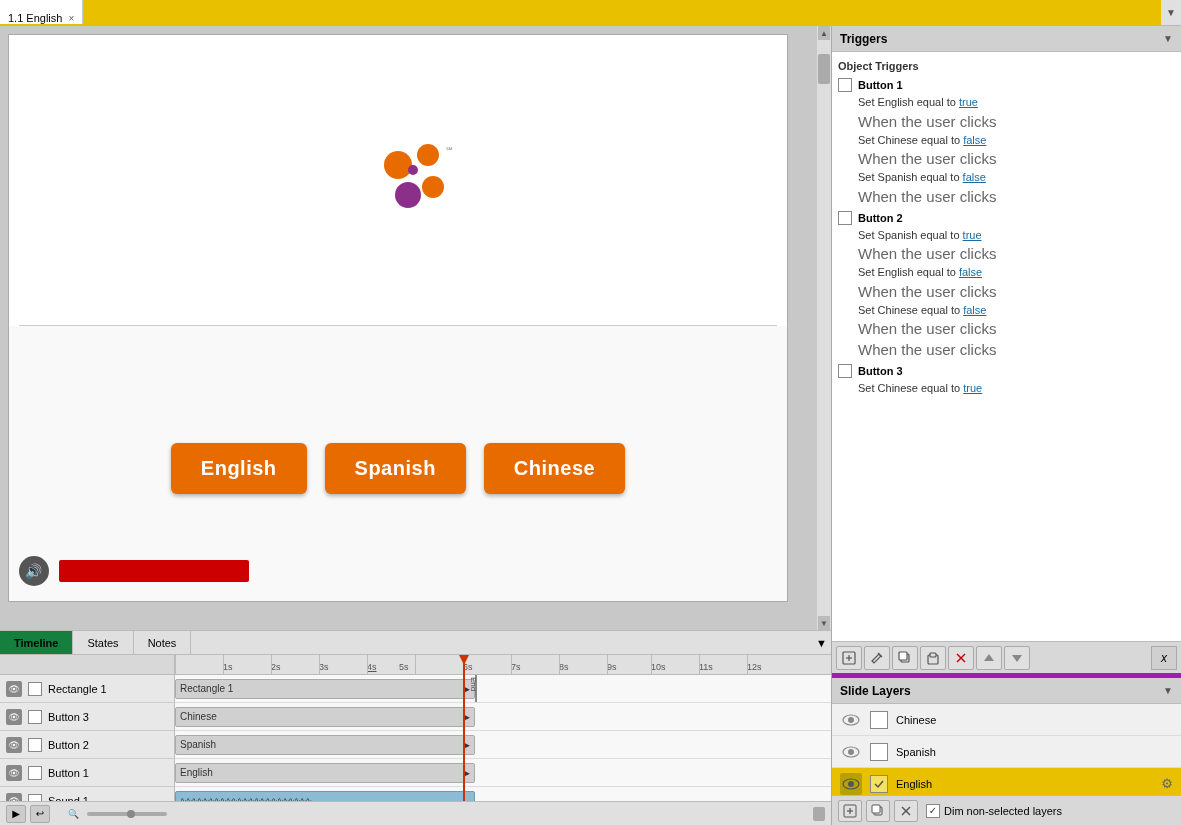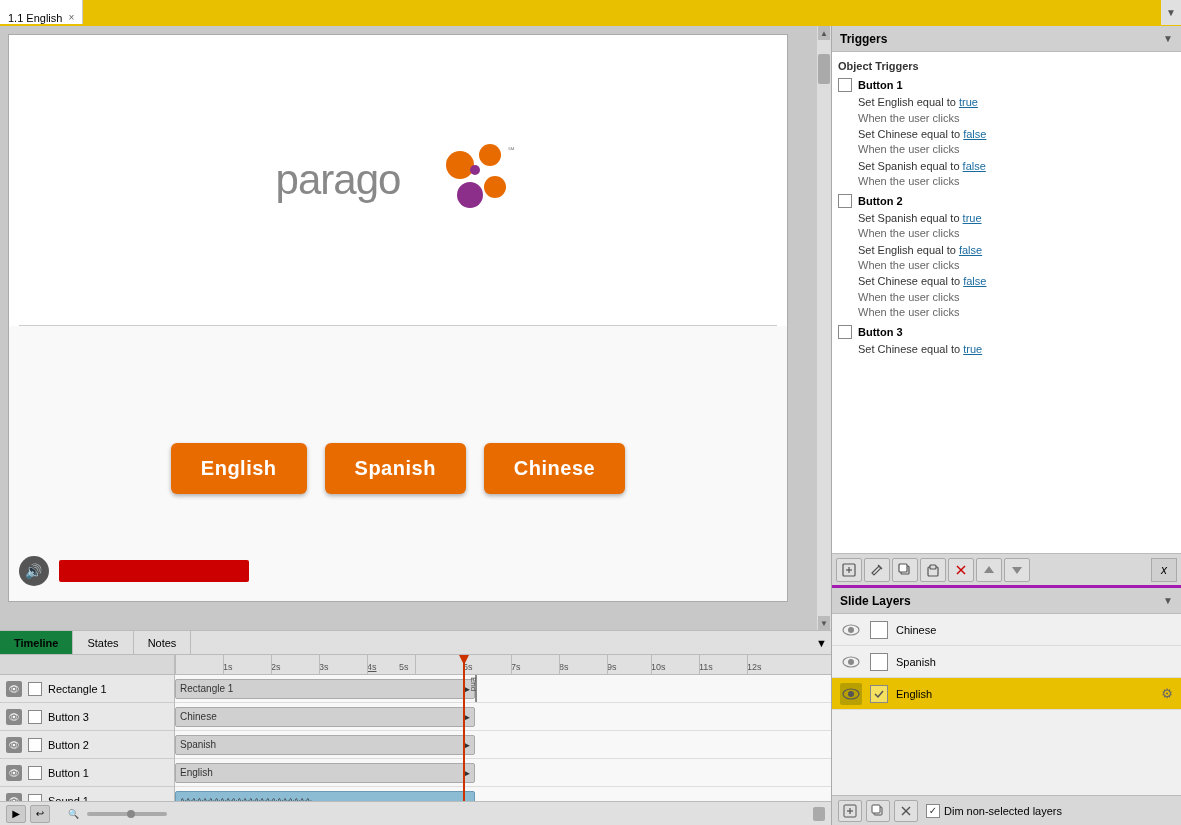--- a/index.html
+++ b/index.html
@@ -8,22 +8,22 @@
     
     .top-bar {
       height: 26px;
       background: #f0f0f0;
       border-bottom: 2px solid #e8c000;
       display: flex;
       align-items: center;
     }
     .tab {
       display: flex;
-      align-items: flex-start;
-      padding: 12px 8px;
+      align-items: flex-end;
+      padding: 0 8px;
       height: 100%;
       background: #fff;
       border-right: 1px solid #ccc;
       font-size: 11px;
       gap: 6px;
     }
     .tab-close {
       font-size: 10px;
       cursor: pointer;
       color: #666;
@@ -464,21 +464,21 @@
       font-size: 11px;
       color: #333;
       line-height: 1.5;
     }
     .trigger-action a, .trigger-link {
       color: #1a6ba0;
       text-decoration: underline;
     }
     .trigger-sub {
       padding-left: 20px;
-      font-size: 11px;
+      font-size: 15px;
       color: #666;
       line-height: 1.4;
     }
 
     
     .trigger-toolbar {
       height: 32px;
       background: #d8d8d8;
       border-top: 1px solid #bbb;
       display: flex;
@@ -507,24 +507,24 @@
       display: flex;
       align-items: center;
       justify-content: center;
       font-style: italic;
       font-size: 12px;
       margin-left: auto;
     }
 
     
     .layers-panel {
-      height: 240px;
+      height: 152px;
       display: flex;
       flex-direction: column;
-      border-top: 3px solid #a21caf;
+      border-top: 5px solid #a21caf;
     }
     .layers-content {
       flex: 1;
       background: #f0f0f0;
       overflow-y: auto;
     }
     .layer-item {
       height: 32px;
       display: flex;
       align-items: center;
@@ -625,21 +625,20 @@
         <div class="scroll-arrow">▲</div>
         <div class="scroll-thumb"></div>
         <div style="flex:1"></div>
         <div class="scroll-arrow">▼</div>
       </div>
 
       <div class="slide-canvas">
 
         <div class="slide-top">
           <div class="logo-area">
-            <span class="logo-text">parago</span>
 
             <svg class="logo-svg" viewBox="0 0 120 90" xmlns="http://www.w3.org/2000/svg">
 
               <circle cx="60" cy="30" r="14" fill="#e86b00"></circle>
               <circle cx="90" cy="20" r="11" fill="#e86b00"></circle>
               <circle cx="95" cy="52" r="11" fill="#e86b00"></circle>
 
               <circle cx="70" cy="60" r="13" fill="#8b2f8b"></circle>
 
               <circle cx="75" cy="35" r="5" fill="#8b2f8b"></circle>

